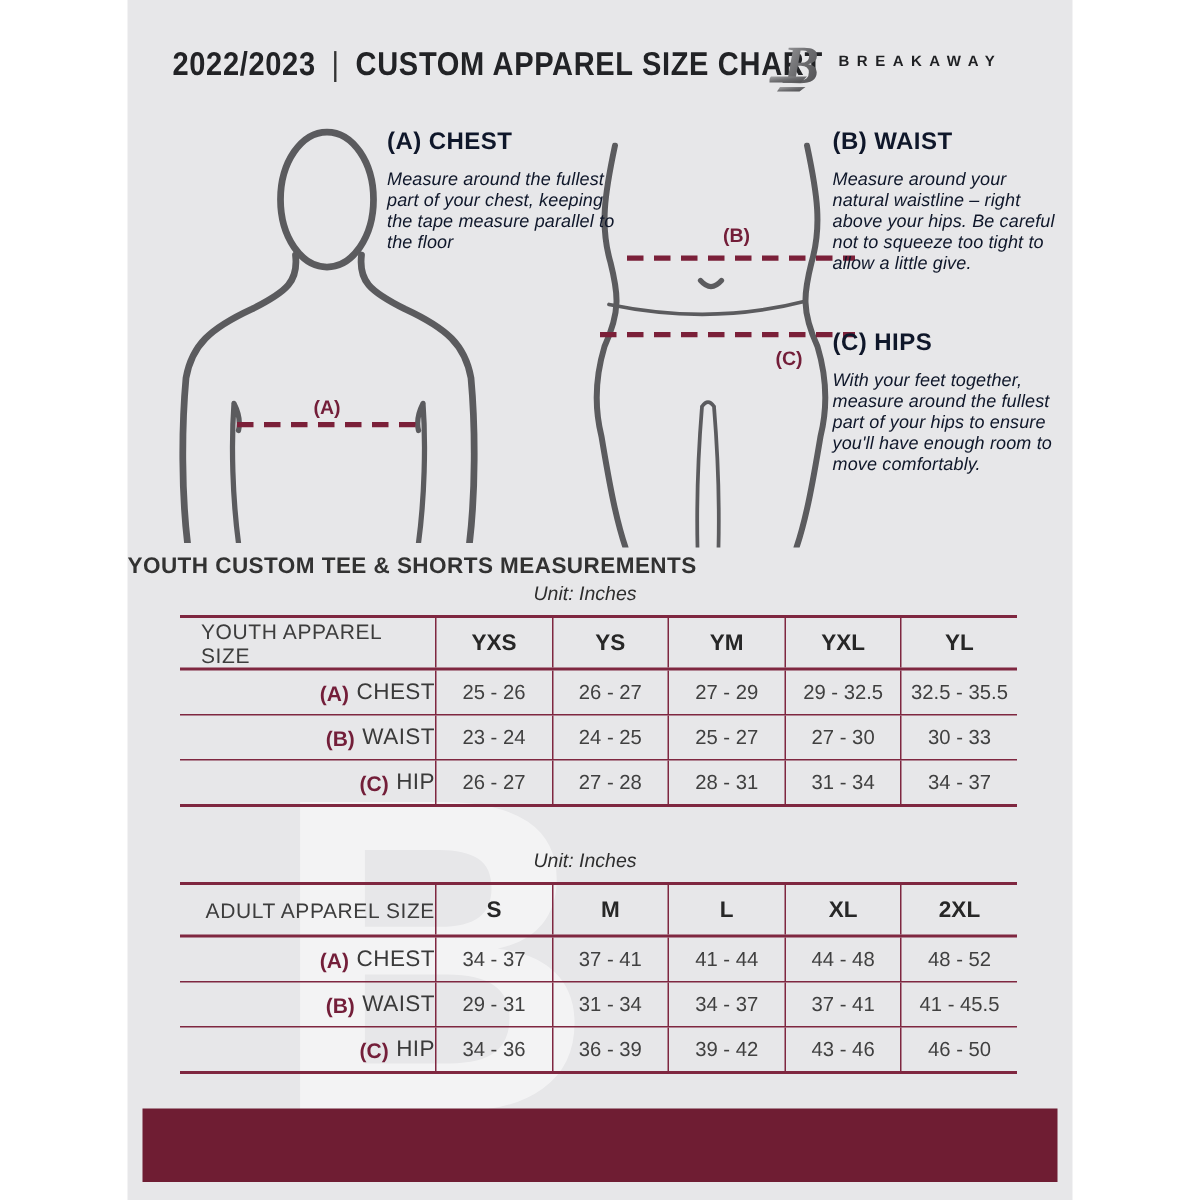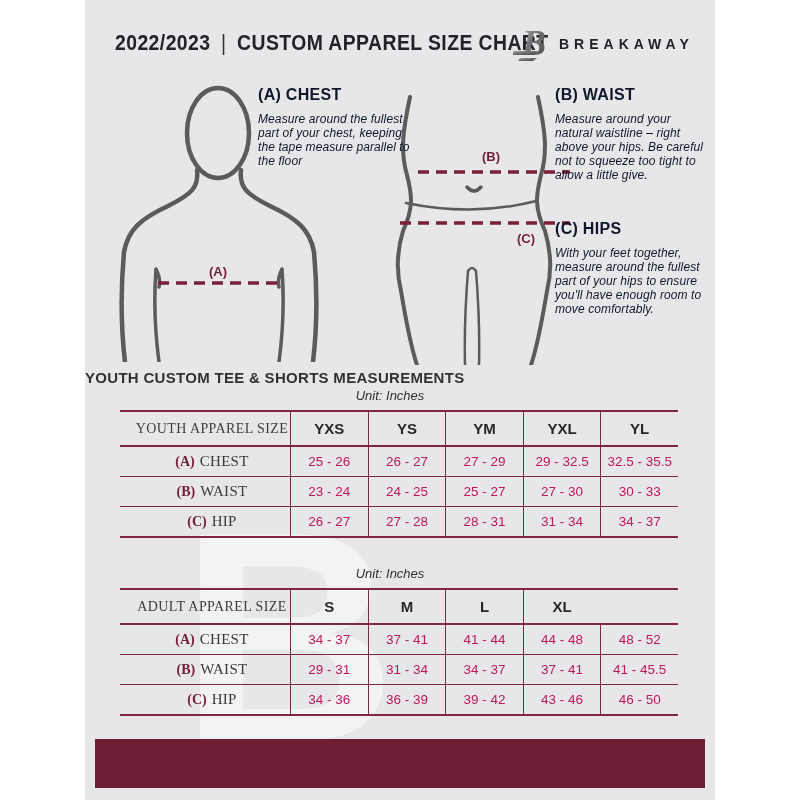--- a/index.html
+++ b/index.html
@@ -13,21 +13,21 @@
   }
   
   .hdr-title{
     position:absolute;left:30px;top:28px;height:30px;line-height:30px;
     font-size:22px;font-weight:bold;color:#222326;letter-spacing:.5px;
     transform:scaleX(.88);transform-origin:left center;white-space:nowrap;
   }
   .hdr-sep{margin:0 12px;font-weight:normal;color:#333;}
   .brand-logo{position:absolute;left:428px;top:22px;}
   .brand-name{
-    position:absolute;left:474px;top:36px;font-size:14px;font-weight:bold;
+    position:absolute;left:474px;top:36px;font-size:10px;font-weight:bold;
     color:#1f2023;letter-spacing:5px;white-space:nowrap;
   }
   
   .fig{position:absolute;}
   .guide-block{position:absolute;color:#0f172a;}
   .guide-h{font-size:16px;font-weight:bold;letter-spacing:.3px;margin:0 0 9px 0;}
   .guide-p{font-size:12px;font-style:italic;line-height:1.16;margin:0;letter-spacing:.1px;}
   
   .sec-title{
     position:absolute;left:0;width:630px;
@@ -40,27 +40,27 @@
   
   .size-table{
     position:absolute;left:35px;width:558px;
     border-top:2px solid #7f2740;z-index:1;
   }
   .trow{display:flex;border-bottom:1.5px solid #7f2740;}
   .trow.head{height:33px;border-bottom:2px solid #7f2740;}
   .trow.data{height:29px;}
   .trow:last-child{border-bottom:2px solid #7f2740;}
   .tcell{display:flex;align-items:center;justify-content:center;box-sizing:border-box;}
-  .tcell.lbl{width:170px;justify-content:center;padding-left:14px;font-family:Liberation Serif, serif;}
+  .tcell.lbl{width:170px;justify-content:flex-end;padding-left:14px;}
   .tcell.val{width:77.6px;border-left:1.5px solid #7f2740;}
   .hdr-lbl{font-size:14px;color:#3d3d3d;letter-spacing:.4px;}
   .hdr-size{font-size:15px;font-weight:bold;color:#272727;}
   .row-prefix{font-size:14px;font-weight:bold;color:#731e39;margin-right:5px;}
   .row-name{font-size:15px;color:#3a3a3a;letter-spacing:.3px;}
-  .cell-num{font-size:13.5px;color:#be185d;}
+  .cell-num{font-size:13.5px;color:#404040;}
   
   .watermark{
     position:absolute;left:95px;top:487px;font-size:300px;line-height:1;
     font-weight:bold;color:rgba(255,255,255,.5);z-index:0;user-select:none;
   }
   .footer-bar{
     position:absolute;left:10px;top:739px;width:610px;height:49px;
     background:#6f1d33;z-index:2;
   }
   .z1{z-index:1;}
@@ -228,20 +228,23 @@
         </div>
       <div class="tcell val">
           <span class="hdr-size">M</span>
         </div>
       <div class="tcell val">
           <span class="hdr-size">L</span>
         </div>
       <div class="tcell val">
           <span class="hdr-size">XL</span>
         </div>
+      <div class="tcell val">
+          <span class="hdr-size">2XL</span>
+        </div>
     </div>
     <div class="trow data">
       <div class="tcell lbl">
           <span class="row-prefix">(A)</span>
           <span class="row-name">CHEST</span>
         </div>
       <div class="tcell val">
           <span class="cell-num">34 - 37</span>
         </div>
       <div class="tcell val">

